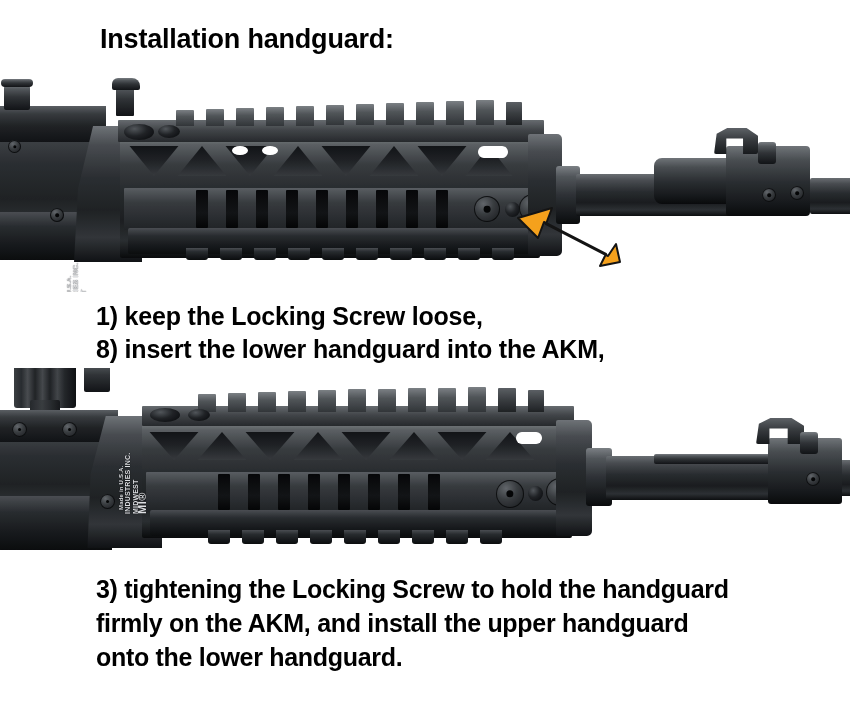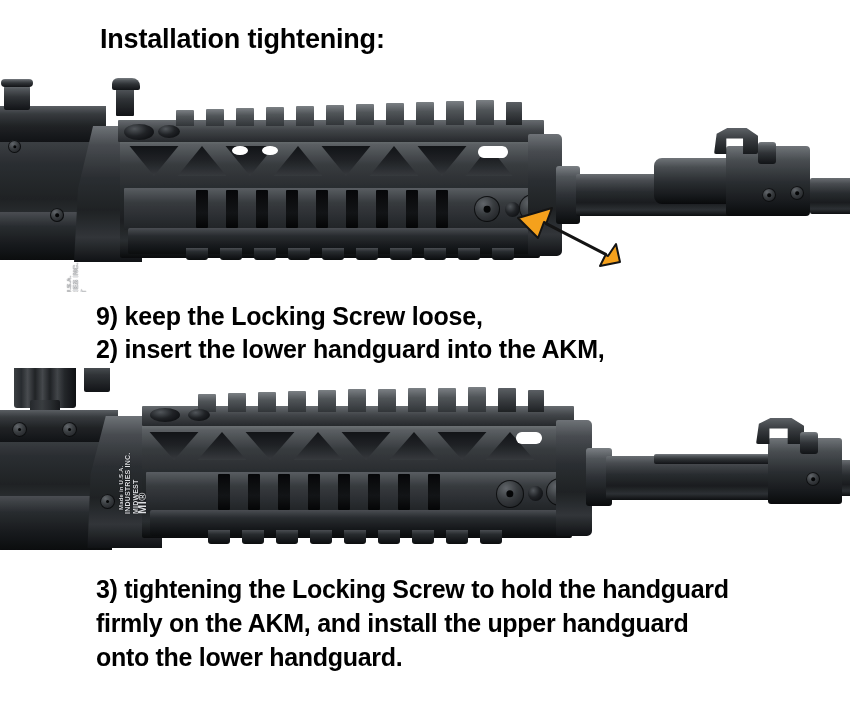--- a/index.html
+++ b/index.html
@@ -232,21 +232,21 @@
     filter: blur(0.45px) saturate(0.85) contrast(1.05); }
 
   
   .arrow-svg { position: absolute; overflow: visible; }
 </style>
 </head>
 <body>
 
 <div class="page">
 
-  <div class="title">Installation tightening:</div>
+  <div class="title">Installation handguard:</div>
 
   <div class="photo" id="photo-top">
     <div class="photo-inner">
 
       <div class="metal receiver" style="left:-6px; top:44px; width:112px; height:150px; border-radius:0 2px 2px 0;"></div>
       <div class="receiver-face" style="left:-6px; top:44px; width:112px; height:36px;"></div>
       <div class="metal-dark" style="left:-6px; top:150px; width:104px; height:48px; border-radius:0 2px 4px 0;"></div>
       <div class="screw" style="left:8px; top:78px; width:13px; height:13px;"></div>
 
       <div class="metal-soft" style="left:4px; top:22px; width:26px; height:26px; border-radius:4px 4px 2px 2px;"></div>
@@ -343,22 +343,22 @@
 
       <div class="screw" style="left:50px; top:146px; width:14px; height:14px;"></div>
     </div>
   </div>
 
   <svg class="arrow-svg" style="left:512px; top:196px;" width="110" height="72" viewBox="0 0 110 72">
     <polygon points="6,22 40,12 34,28 96,60 104,48 108,66 88,70 94,58 32,26 26,42" fill="#f5a11c" stroke="#141414" stroke-width="2" stroke-linejoin="round"></polygon>
   </svg>
 
   <div class="steps-12">
-    <div>9) keep the Locking Screw loose,</div>
-    <div>2) insert the lower handguard into the AKM,</div>
+    <div>1) keep the Locking Screw loose,</div>
+    <div>8) insert the lower handguard into the AKM,</div>
   </div>
 
   <div class="photo" id="photo-bottom">
     <div class="photo-inner">
 
       <div class="knob" style="left:14px; top:-58px; width:62px; height:98px;"></div>
 
       <div class="knob-stem" style="left:30px; top:32px; width:30px; height:28px;"></div>
       <div class="metal-soft" style="left:84px; top:-10px; width:26px; height:34px; border-radius:4px 4px 2px 2px;"></div>
 

